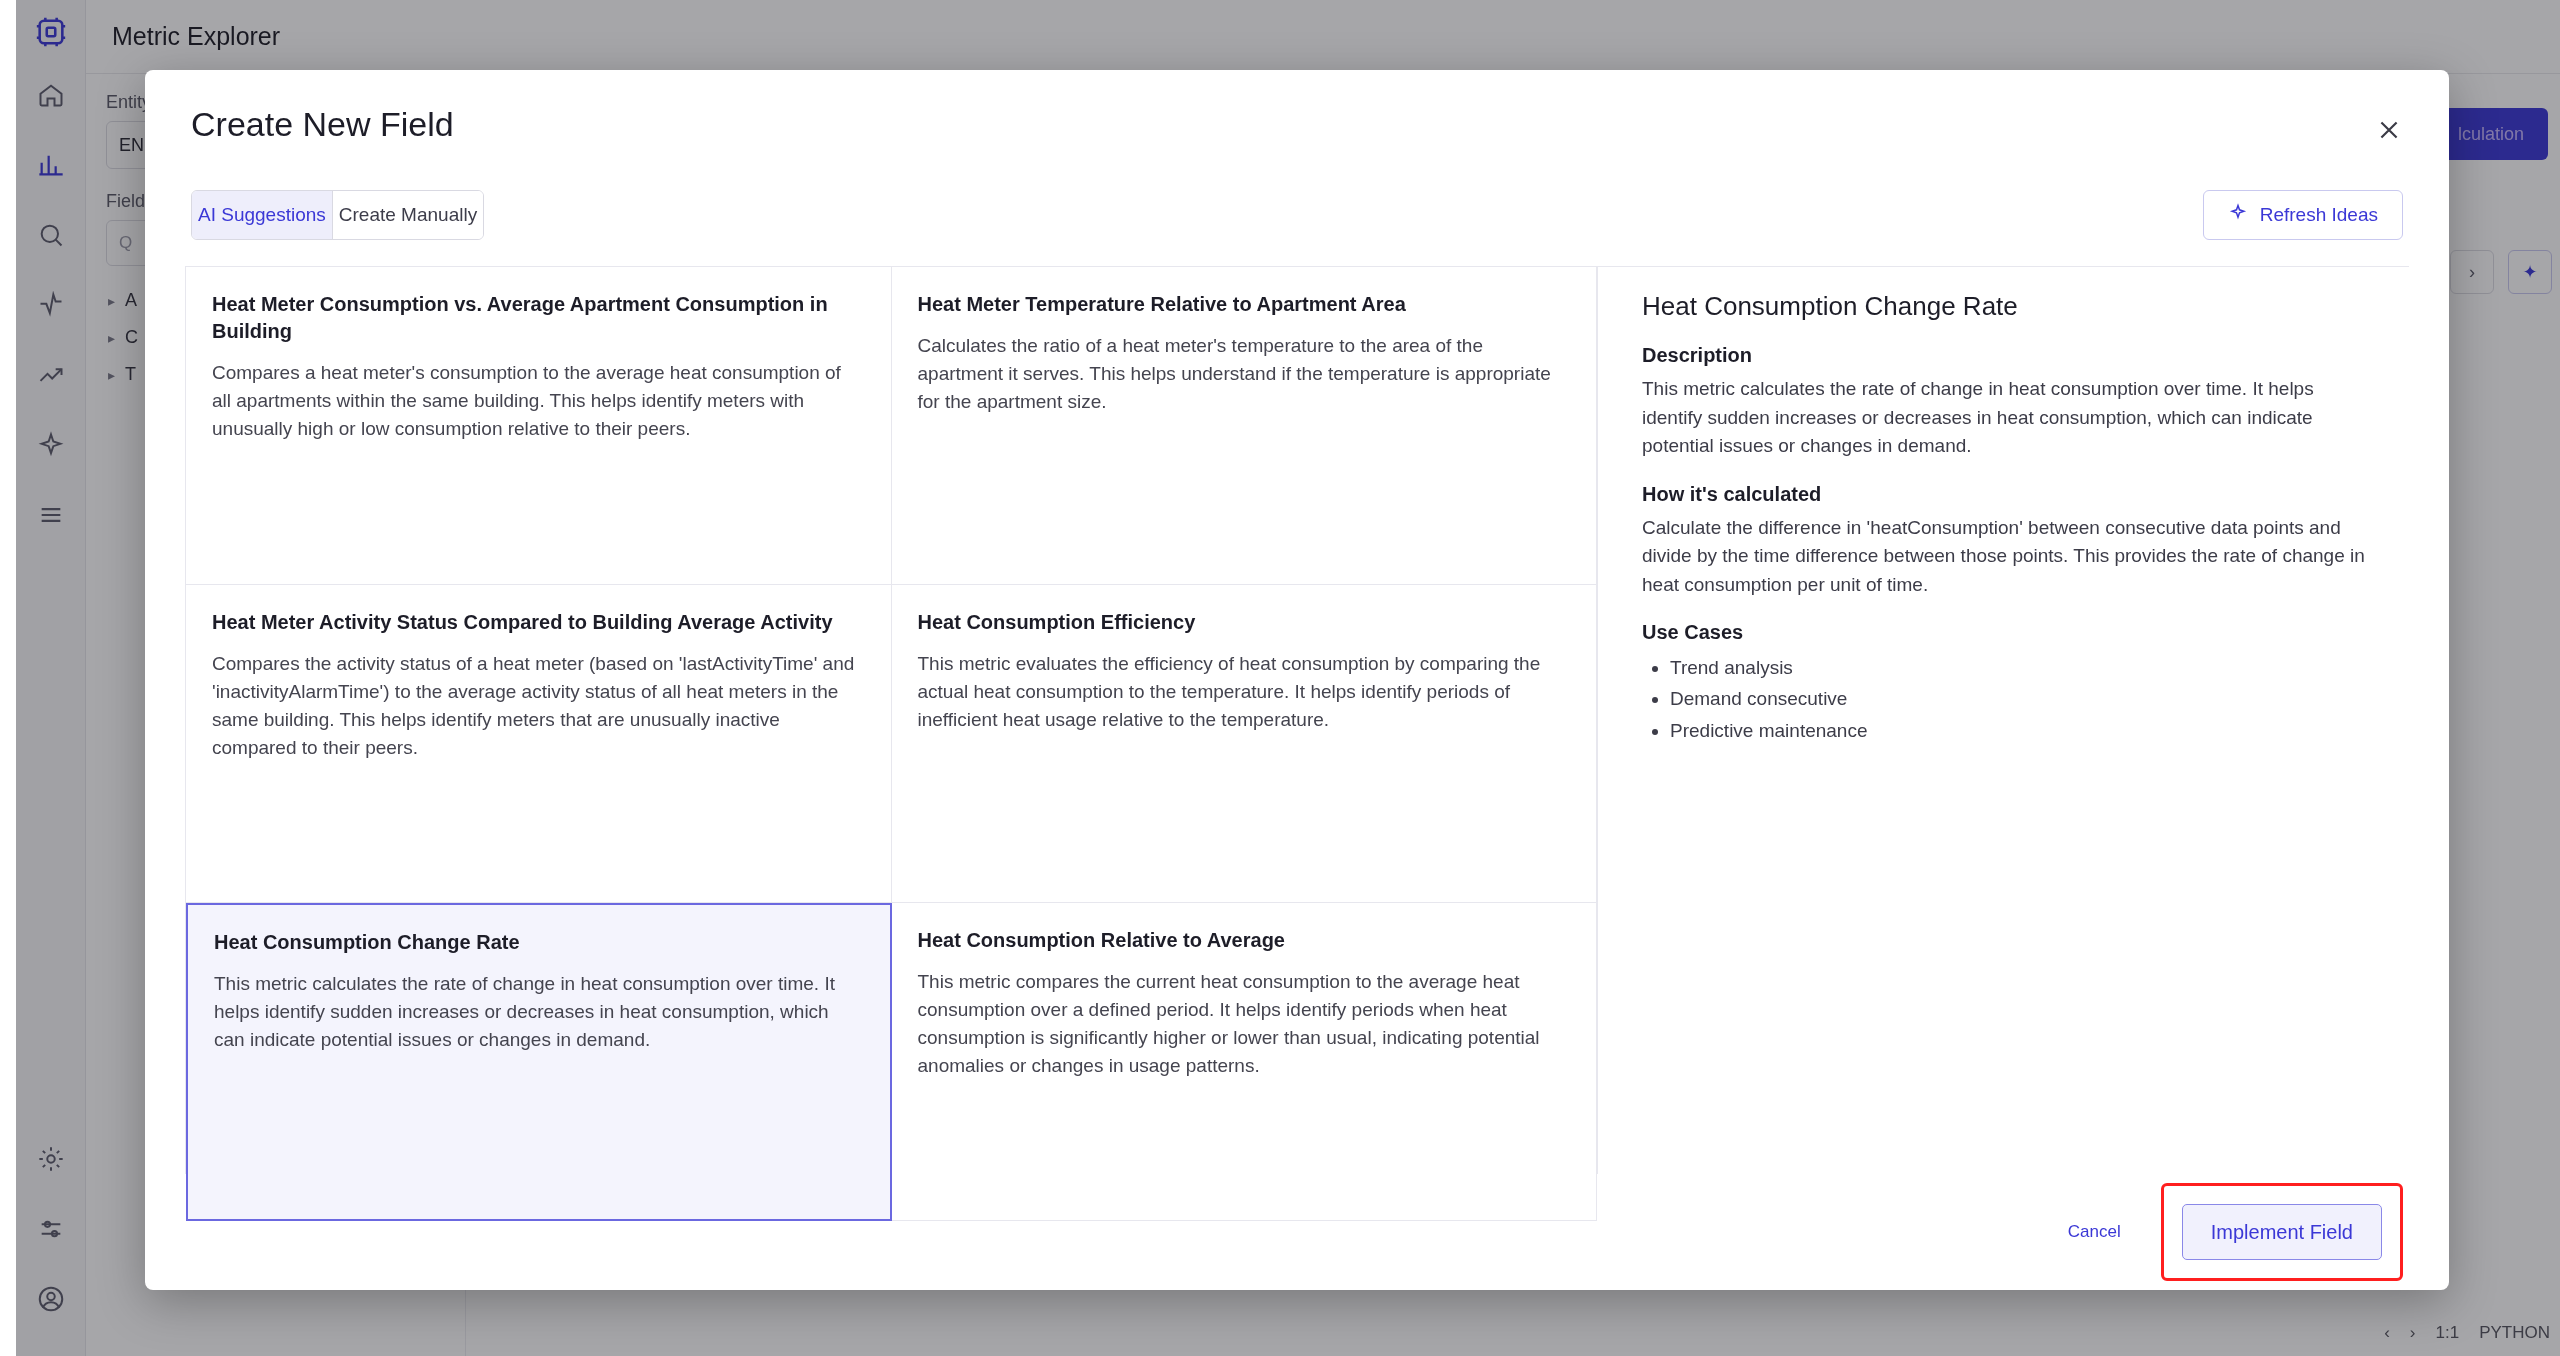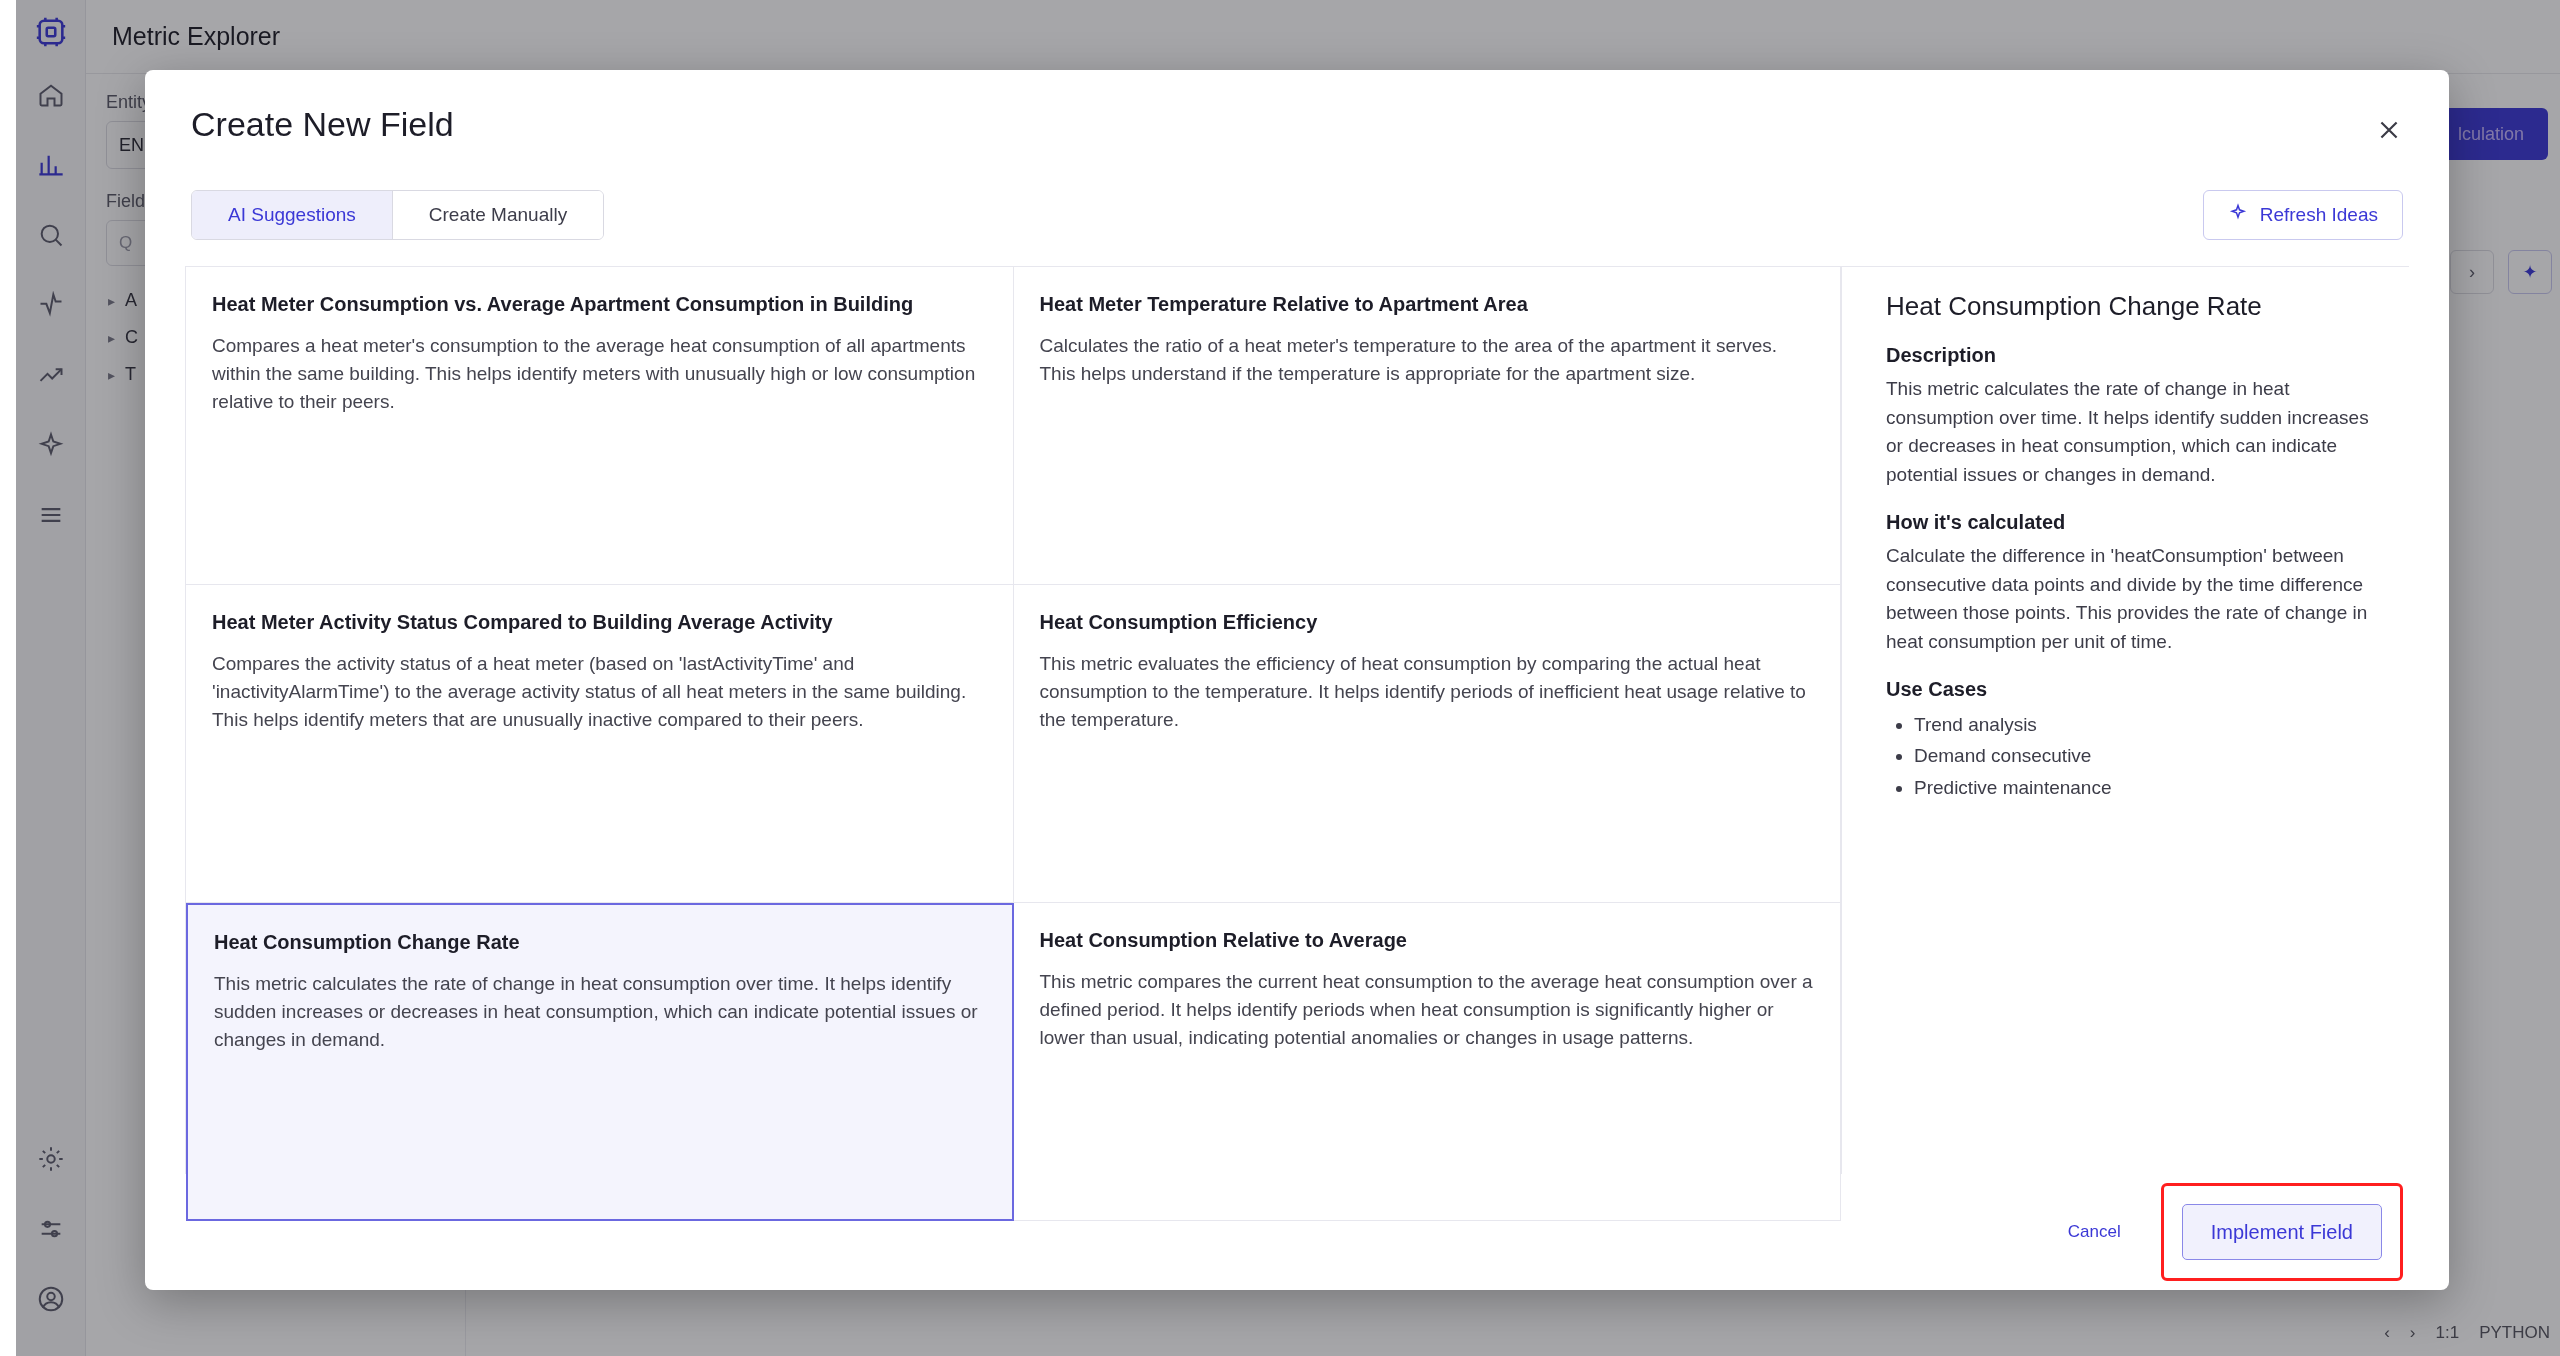--- a/index.html
+++ b/index.html
@@ -135,38 +135,38 @@
 
   .tabs-row {
     display: flex; align-items: center; padding: 0 46px;
     height: 74px; justify-content: space-between;
   }
   .tabs {
     display: flex; border: 1px solid #d9d9e2; border-radius: 6px; overflow: hidden;
     height: 50px;
   }
   .tab {
-    display: flex; align-items: center; padding: 0 36px;
+    display: flex; align-items: center; padding: 0 6px;
     font-size: 19px; color: #3d3d4a; background: #ffffff; text-align: center;
   }
   .tab.active { background: #eeeefb; color: #3b38d6; }
   .tab + .tab { border-left: 1px solid #d9d9e2; }
 
   .refresh-btn {
     height: 50px; display: flex; align-items: center; gap: 12px;
     padding: 0 24px; border: 1px solid #c9c9ef; border-radius: 6px;
     color: #3b38d6; font-size: 19px; background: #fff;
   }
 
   .modal-body {
     flex: 1; display: flex; padding: 14px 40px 0 40px; gap: 0;
     min-height: 0;
   }
   .cards-grid {
-    width: 1656px;
+    width: 1412px;
     display: grid;
     grid-template-columns: 1fr 1fr;
     grid-auto-rows: 318px;
     border-top: 1px solid #e7e7ee;
     border-left: 1px solid #e7e7ee;
   }
   .card {
     border-right: 1px solid #e7e7ee;
     border-bottom: 1px solid #e7e7ee;
     padding: 24px 26px;

